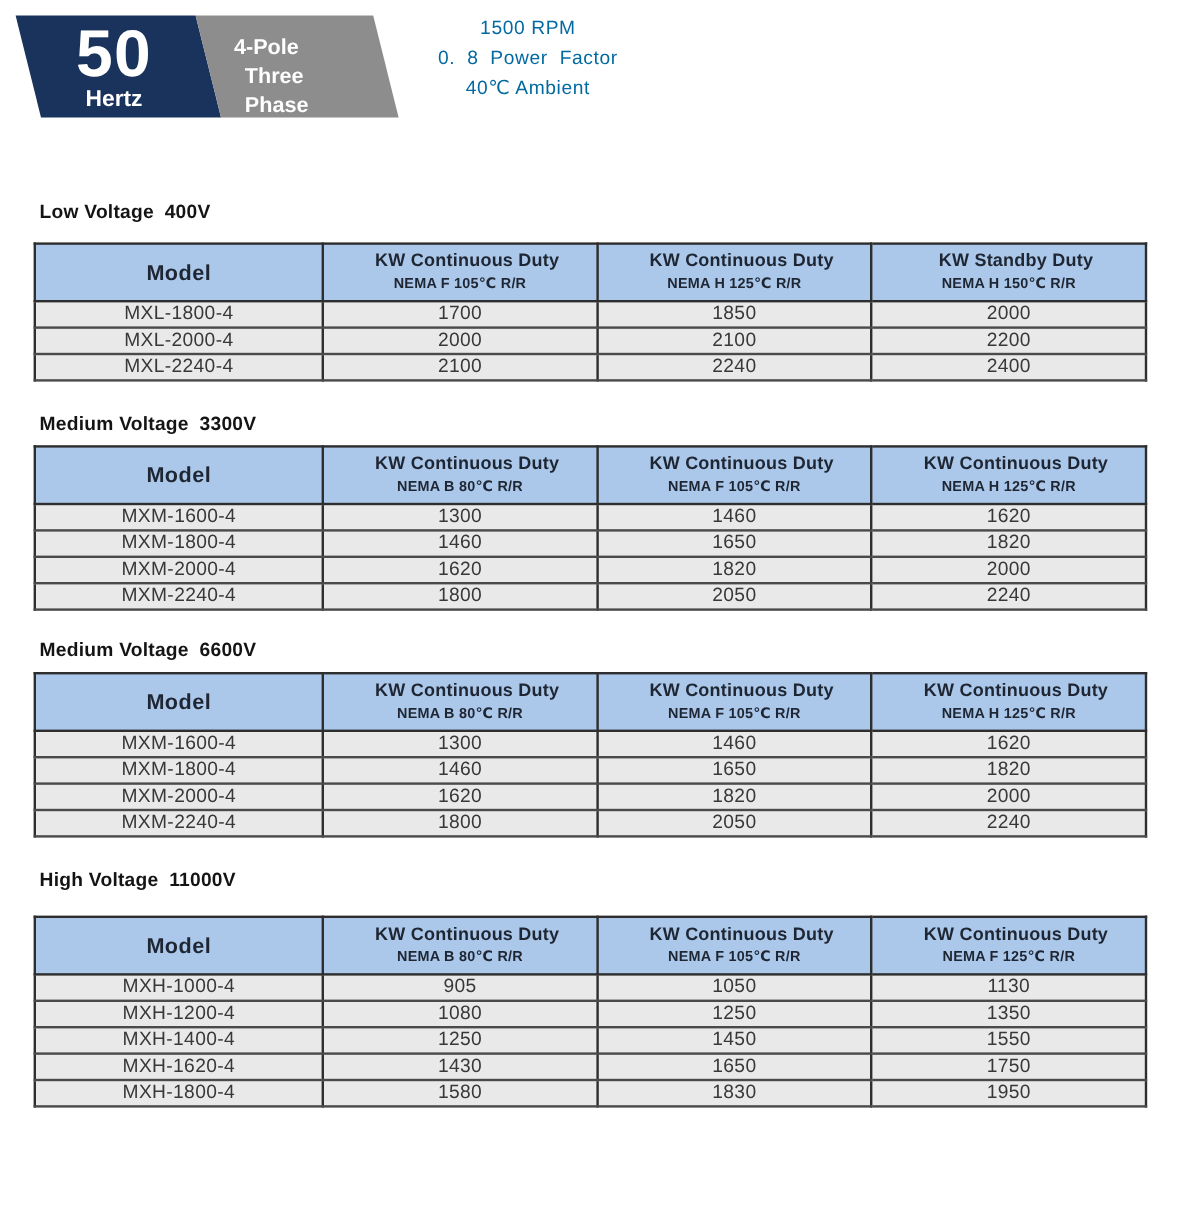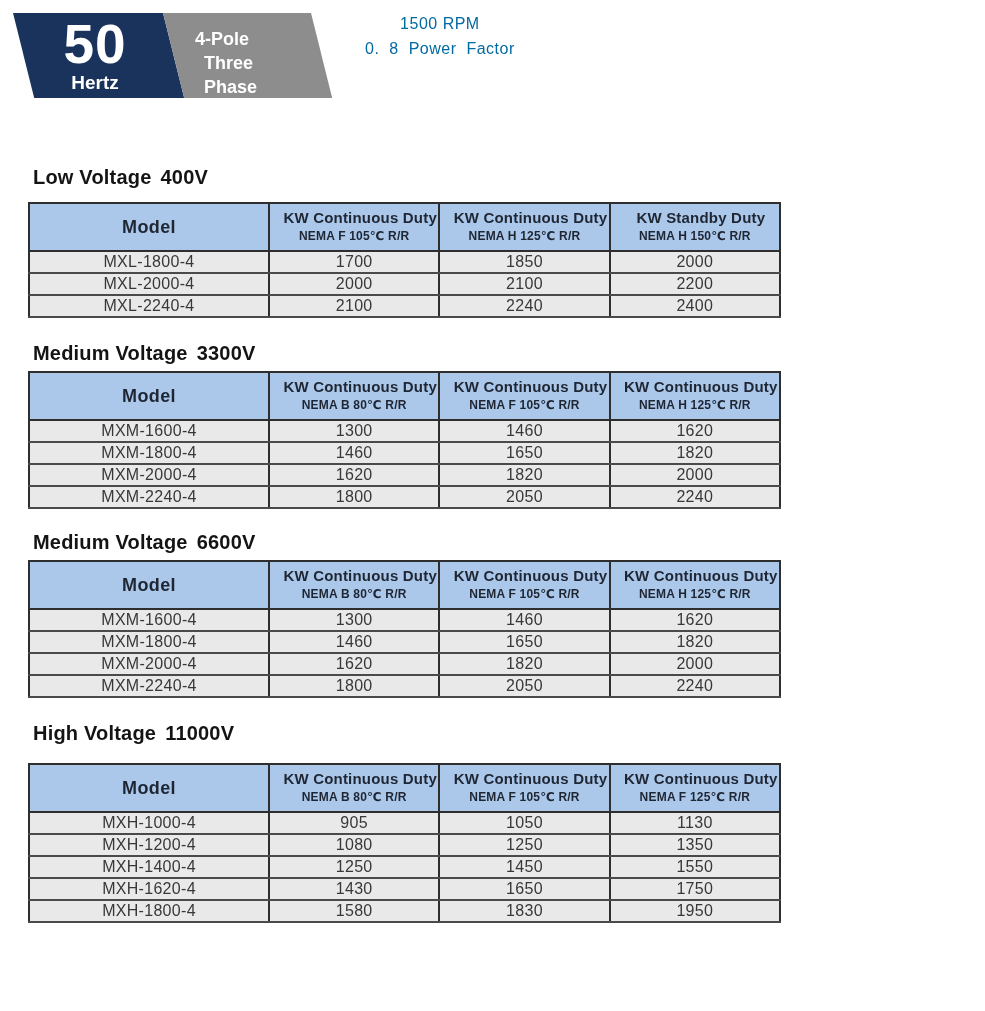--- a/index.html
+++ b/index.html
@@ -51,36 +51,36 @@
     letter-spacing: 0.5px;
     text-align: center;
   }
   .specs .pf { word-spacing: 5px; }
 
   
   .content { position: absolute; left: 0; top: 0; width: 985px; }
 
   .section-title {
     margin-left: 33px;
-    font-size: 20px;
+    font-size: 16px;
     font-weight: bold;
     color: #141414;
     line-height: 23px;
     letter-spacing: 0.2px;
   }
   .section-title .volt { margin-left: 9px; }
 
   .t1 { margin-top: 166px; }
   .g-title { margin-top: 24px; }
   .g-title-sm { margin-top: 22px; }
 
   table {
     margin-left: 28px;
     margin-top: 13px;
-    width: 753px;
+    width: 928px;
     border-collapse: collapse;
     table-layout: fixed;
     border: 2px solid #1f1f1f;
   }
   table.tight { margin-top: 6px; }
   table.loose { margin-top: 18px; }
   col.c-model { width: 240px; }
 
   th {
     background: #abc8ea;
@@ -123,20 +123,21 @@
     <div class="unskew">
       <div class="pole">4-Pole</div>
       <div class="phase">Three Phase</div>
     </div>
   </div>
 </div>
 
 <div class="specs">
   <div>1500 RPM</div>
   <div class="pf">0. 8 Power Factor</div>
+  <div>40℃ Ambient</div>
 </div>
 
 <div class="content">
 
   <h2 class="section-title t1"><span>Low Voltage</span><span class="volt">400V</span></h2>
   <table>
     <colgroup>
         <col class="c-model">
         <col>
         <col>

